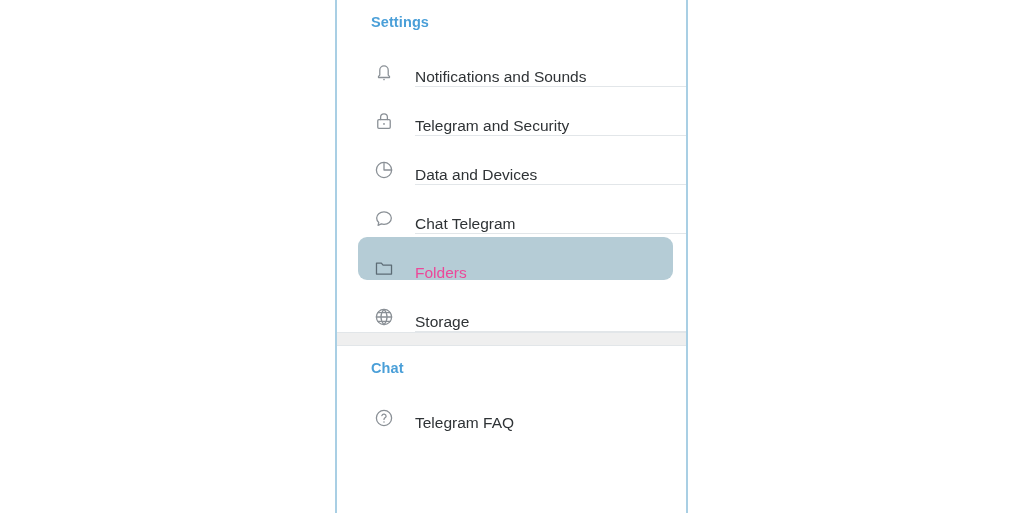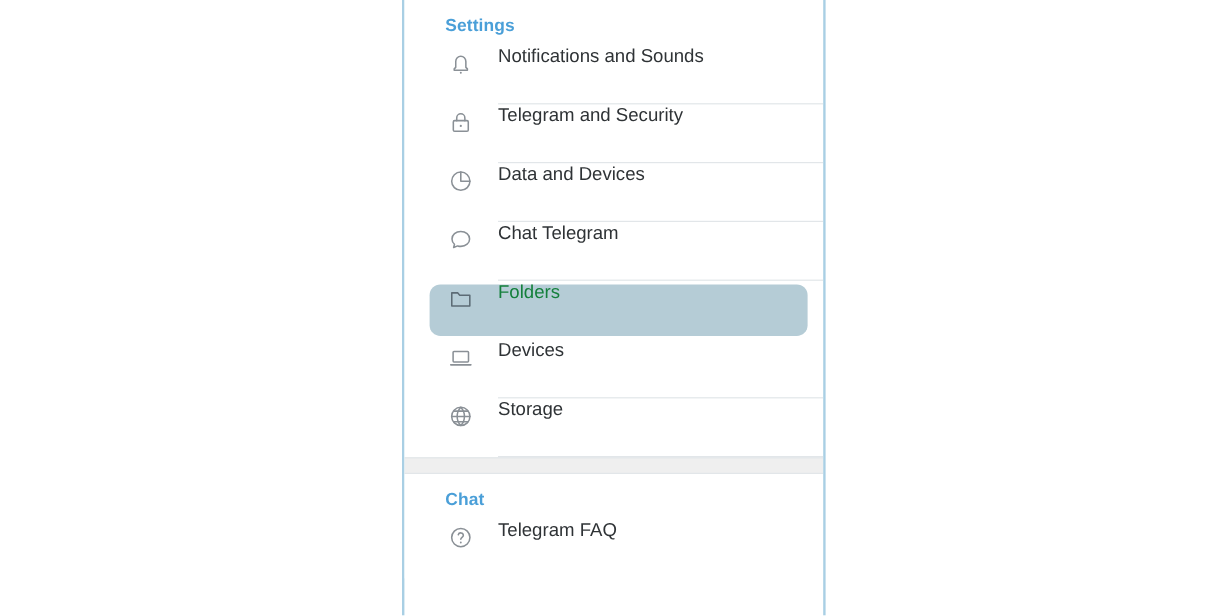--- a/index.html
+++ b/index.html
@@ -45,21 +45,21 @@
     padding-bottom: 8px;
     letter-spacing: 0.1px;
     line-height: 16px;
   }
   .rows {
     position: relative;
   }
   .row {
     position: relative;
     display: flex;
-    align-items: flex-start;
+    align-items: flex-end;
     height: 49px;
     box-sizing: border-box;
     padding-left: 21px;
   }
   
   .row.divided::after {
     content: "";
     position: absolute;
     left: 67px;
     right: 0;
@@ -103,21 +103,21 @@
   }
   .row.selected .row-icon,
   .row.selected .row-label {
     position: relative;
     z-index: 1;
   }
   .row.selected .row-icon {
     color: #5c6b75;
   }
   .row.selected .row-label {
-    color: #15803d;
+    color: #ec4899;
   }
   
   .group-gap {
     height: 14px;
     background: #efefef;
     border-top: 1px solid #e2e6e9;
     border-bottom: 1px solid #e2e6e9;
     box-sizing: border-box;
   }
 </style>
@@ -176,29 +176,20 @@
         <div class="row selected">
           <span class="pill"></span>
           <span class="row-icon">
             <svg width="22" height="22" viewBox="0 0 24 24" fill="none" stroke="currentColor" stroke-width="1.4" stroke-linecap="round" stroke-linejoin="round">
               <path d="M3.8 18.6V6.6h5.3l1.9 2.2h9.2v9.8z"></path>
             </svg>
           </span>
           <span class="row-label">Folders</span>
         </div>
 
-        <div class="row divided">
-          <span class="row-icon">
-            <svg width="22" height="22" viewBox="0 0 24 24" fill="none" stroke="currentColor" stroke-width="1.4" stroke-linecap="round" stroke-linejoin="round">
-              <rect x="5" y="6.4" width="14" height="9.6" rx="0.8"></rect>
-              <path d="M2.8 18.6h18.4"></path>
-            </svg>
-          </span>
-          <span class="row-label">Devices</span>
-        </div>
 
         <div class="row divided">
           <span class="row-icon">
             <svg width="22" height="22" viewBox="0 0 24 24" fill="none" stroke="currentColor" stroke-width="1.4" stroke-linecap="round" stroke-linejoin="round">
               <circle cx="12" cy="12" r="8.3"></circle>
               <path d="M3.7 12h16.6"></path>
               <path d="M12 3.7c2.2 2.3 3.3 5.2 3.3 8.3S14.2 18 12 20.3C9.8 18 8.7 15.1 8.7 12S9.8 6 12 3.7z"></path>
               <path d="M5.4 7.2h13.2M5.4 16.8h13.2"></path>
             </svg>
           </span>

